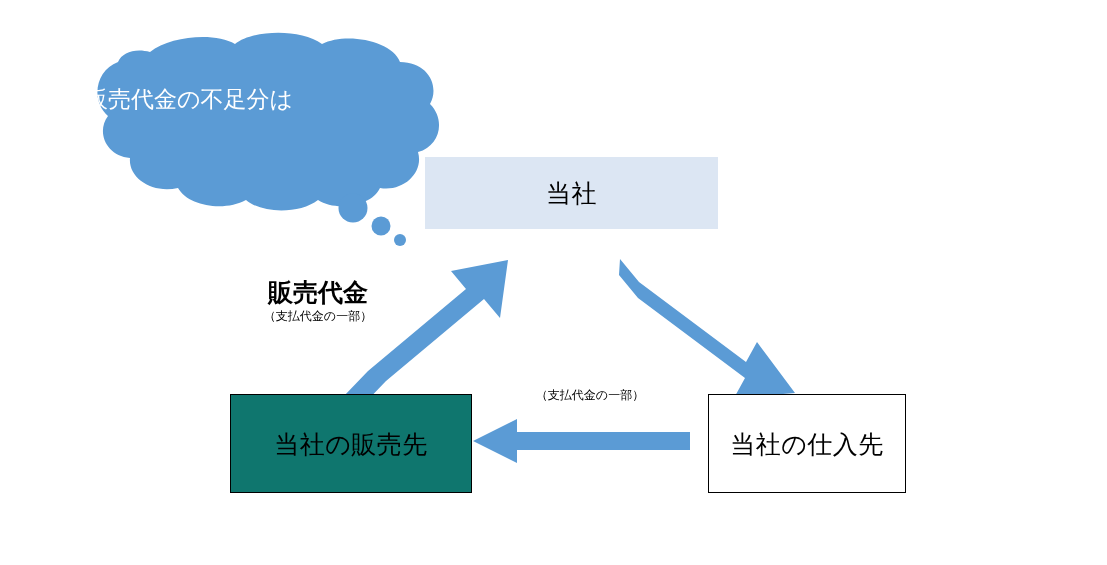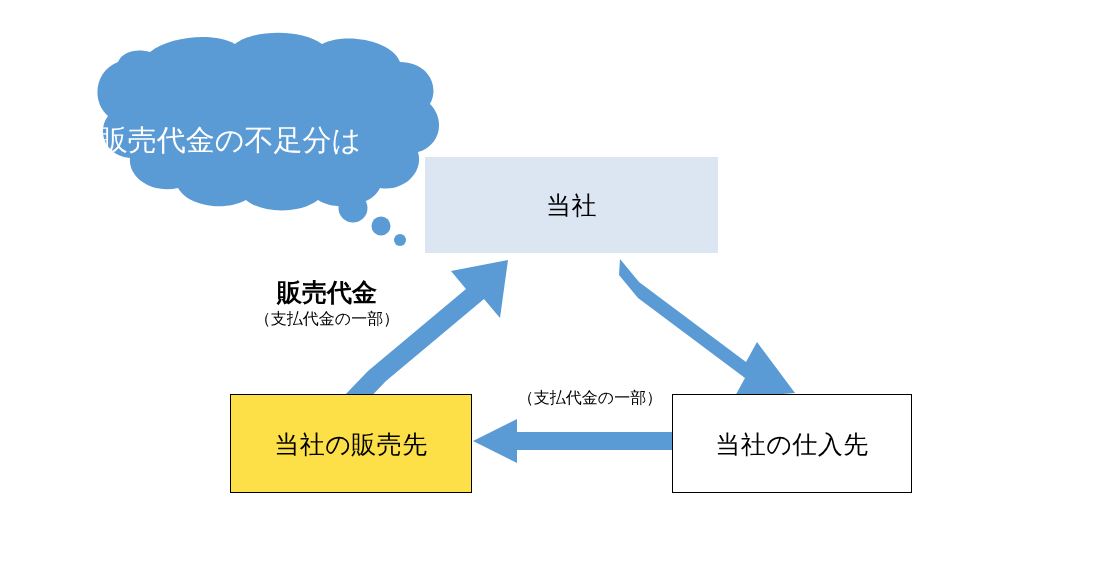--- a/index.html
+++ b/index.html
@@ -38,61 +38,61 @@
   }
   .node-box .node-label {
     font-size: 25px;
     letter-spacing: 0.5px;
   }
 
   #box-company {
     left: 425px;
     top: 157px;
     width: 293px;
-    height: 96px;
+    height: 72px;
     background: #dce6f3;
     border: none;
   }
   #box-customer {
     left: 230px;
     top: 394px;
     width: 242px;
     height: 99px;
-    background: #fde047;
+    background: #0f766e;
     border: 1.4px solid #000000;
   }
   #box-supplier {
-    left: 672px;
+    left: 708px;
     top: 394px;
-    width: 240px;
+    width: 198px;
     height: 99px;
     background: #ffffff;
     border: 1.4px solid #000000;
   }
 
   
   .flow-label {
     position: absolute;
     color: #000000;
     text-align: center;
     line-height: 1.25;
     white-space: nowrap;
   }
   .flow-label .primary {
     display: block;
     font-size: 25px;
     font-weight: bold;
   }
   .flow-label .secondary {
     display: block;
-    font-size: 16px;
+    font-size: 12px;
     margin-top: 1px;
   }
   #label-sales {
-    left: 217px;
+    left: 208px;
     top: 277px;
     width: 220px;
   }
   #label-purchase {
     left: 690px;
     top: 282px;
     width: 180px;
   }
   #label-partial {
     left: 490px;
@@ -102,26 +102,25 @@
   #label-partial .secondary {
     margin-top: 0;
   }
 
   
   #cloud-text {
     position: absolute;
     left: 85px;
     top: 84px;
     width: 290px;
-    text-align: center;
+    text-align: left;
     color: #ffffff;
-    font-size: 29px;
+    font-size: 23px;
     line-height: 1.35;
     pointer-events: none;
-    margin-top: 37px;
   }
   #cloud-text span {
     display: block;
     white-space: nowrap;
   }
 </style>
 </head>
 <body>
 
 <div id="canvas">

